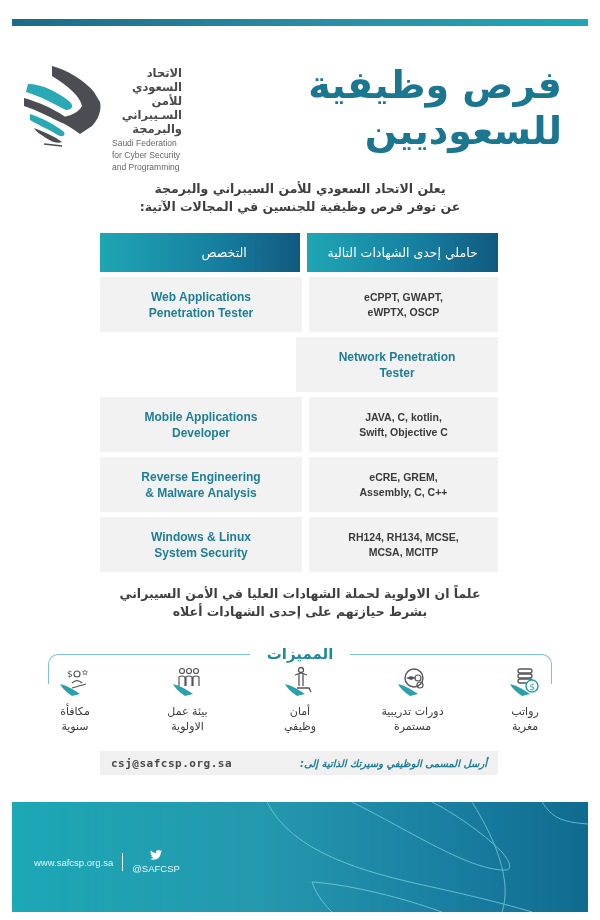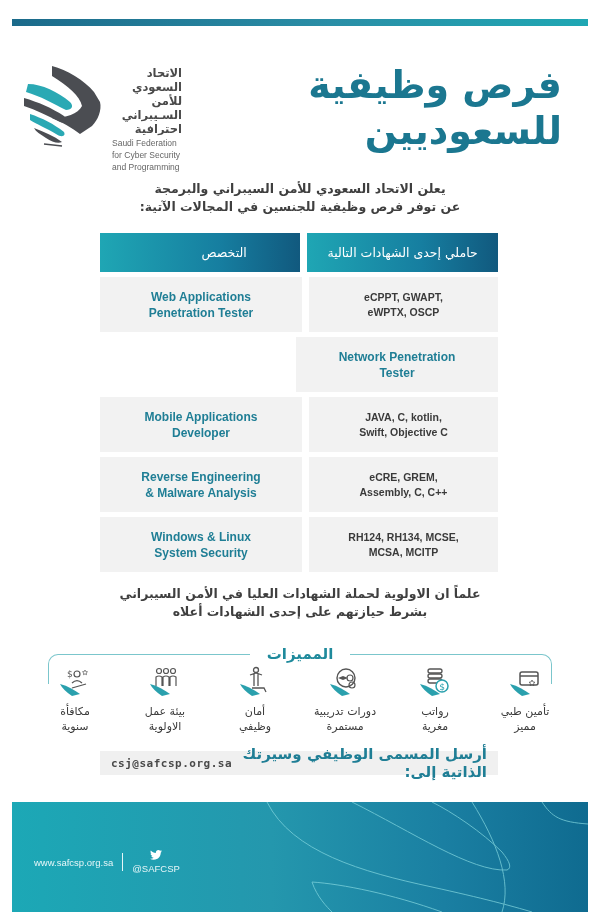--- a/index.html
+++ b/index.html
@@ -44,21 +44,21 @@
   .feat-title { position: absolute; left: 250px; top: 644px; width: 100px; background: #fff; text-align: center; direction: rtl;
     font-size: 15px; font-weight: bold; color: #1f8a9c; line-height: 20px; }
   .features { position: absolute; left: 30px; top: 666px; width: 540px; display: flex; flex-direction: row-reverse; justify-content: space-between; }
   .feat { width: 90px; display: flex; flex-direction: column; align-items: center; }
   .feat svg { width: 34px; height: 34px; }
   .feat-label { direction: rtl; text-align: center; font-size: 11px; color: #3a3a3a; line-height: 15px; margin-top: 4px; }
 
   
   .contact { position: absolute; left: 100px; top: 751px; width: 398px; height: 24px; background: #f0f0f0;
     display: flex; align-items: center; justify-content: space-between; padding: 0 11px; }
-  .contact-label { direction: rtl; font-size: 15px; font-weight: bold; color: #1f7e95; }
+  .contact-label { direction: rtl; font-size: 10px; font-weight: bold; color: #1f7e95; font-style: italic; }
   .contact-email { font-family: "DejaVu Sans Mono", monospace; font-size: 11px; font-weight: bold; color: #4a4a4a; letter-spacing: 0.5px; }
 
   
   .footer { position: absolute; left: 12px; top: 802px; width: 576px; height: 110px; overflow: hidden;
     background: linear-gradient(90deg, #1ca8b6 0%, #2497ad 45%, #1a7fa2 75%, #0f6b90 100%); }
   .footer svg.deco { position: absolute; left: 0; top: 0; width: 576px; height: 110px; }
   .footer-links { position: absolute; left: 22px; top: 48px; display: flex; align-items: center; color: #e6f6f8;
     font-family: "Liberation Sans", sans-serif; font-size: 9.5px; }
   .sep { width: 1px; height: 18px; background: #e6f6f8; margin: 0 9px; }
   .tw { display: flex; align-items: center; gap: 3px; flex-direction: column; }
@@ -74,21 +74,21 @@
     <path d="M6 22 C20 22 36 30 48 40 C52 44 50 48 44 48 C32 42 18 34 4 30 Z" fill="#2aa9b4"></path>
     <path d="M2 36 C16 40 30 46 42 54 C46 58 44 62 38 60 C26 54 14 48 2 44 Z" fill="#4b4d52"></path>
     <path d="M8 52 C20 56 32 62 42 70 C44 74 40 76 34 72 C24 66 14 62 8 58 Z" fill="#2aa9b4"></path>
     <path d="M12 66 C22 70 32 74 40 80 C36 82 30 80 24 76 C18 72 14 70 12 66 Z" fill="#4b4d52"></path>
     <path d="M22 82 L40 84" stroke="#4b4d52" stroke-width="1.5"></path>
   </svg>
 </div>
 <div class="logo-text">
   <div class="logo-ar">الاتحاد السعودي</div>
   <div class="logo-ar">للأمن السـيبراني</div>
-  <div class="logo-ar">احترافية</div>
+  <div class="logo-ar">والبرمجة</div>
   <div class="logo-en">Saudi Federation</div>
   <div class="logo-en">for Cyber Security</div>
   <div class="logo-en">and Programming</div>
 </div>
 
 <div class="hero-title">
   <div>فرص وظيفية</div>
   <div>للسعوديين</div>
 </div>
 
@@ -175,32 +175,20 @@
 
 <div class="note">
   <div>علماً ان الاولوية لحملة الشهادات العليا في الأمن السيبراني</div>
   <div>بشرط حيازتهم على إحدى الشهادات أعلاه</div>
 </div>
 
 <div class="feat-frame"></div>
 <div class="feat-title">المميزات</div>
 
 <div class="features">
-  <div class="feat">
-    <svg viewBox="0 0 34 34">
-      <rect x="12" y="6" width="18" height="13" rx="2" fill="none" stroke="#555" stroke-width="1.5"></rect>
-      <line x1="12" y1="10" x2="30" y2="10" stroke="#555" stroke-width="1.5"></line>
-      <path d="M24 14 l1 2 2 .3-1.5 1.4.4 2-1.9-1-1.9 1 .4-2-1.5-1.4 2-.3z" fill="none" stroke="#555" stroke-width="0.8"></path>
-      <path d="M2 18 C10 20 16 24 22 28 L14 30 C8 26 4 22 2 18Z" fill="#2aa0ad"></path>
-    </svg>
-    <div class="feat-label">
-      <div>تأمين طبي</div>
-      <div>مميز</div>
-    </div>
-  </div>
 
   <div class="feat">
     <svg viewBox="0 0 34 34">
       <rect x="10" y="3" width="14" height="4" rx="2" fill="none" stroke="#555" stroke-width="1.3"></rect>
       <rect x="10" y="8" width="14" height="4" rx="2" fill="none" stroke="#555" stroke-width="1.3"></rect>
       <rect x="10" y="13" width="14" height="4" rx="2" fill="none" stroke="#555" stroke-width="1.3"></rect>
       <circle cx="24" cy="20" r="6" fill="#fff" stroke="#2aa0ad" stroke-width="1.5"></circle>
       <text x="24" y="23.5" font-size="9" text-anchor="middle" fill="#2aa0ad" font-family="DejaVu Sans, sans-serif">$</text>
       <path d="M2 18 C10 20 16 24 22 28 L14 30 C8 26 4 22 2 18Z" fill="#2aa0ad"></path>
     </svg>

